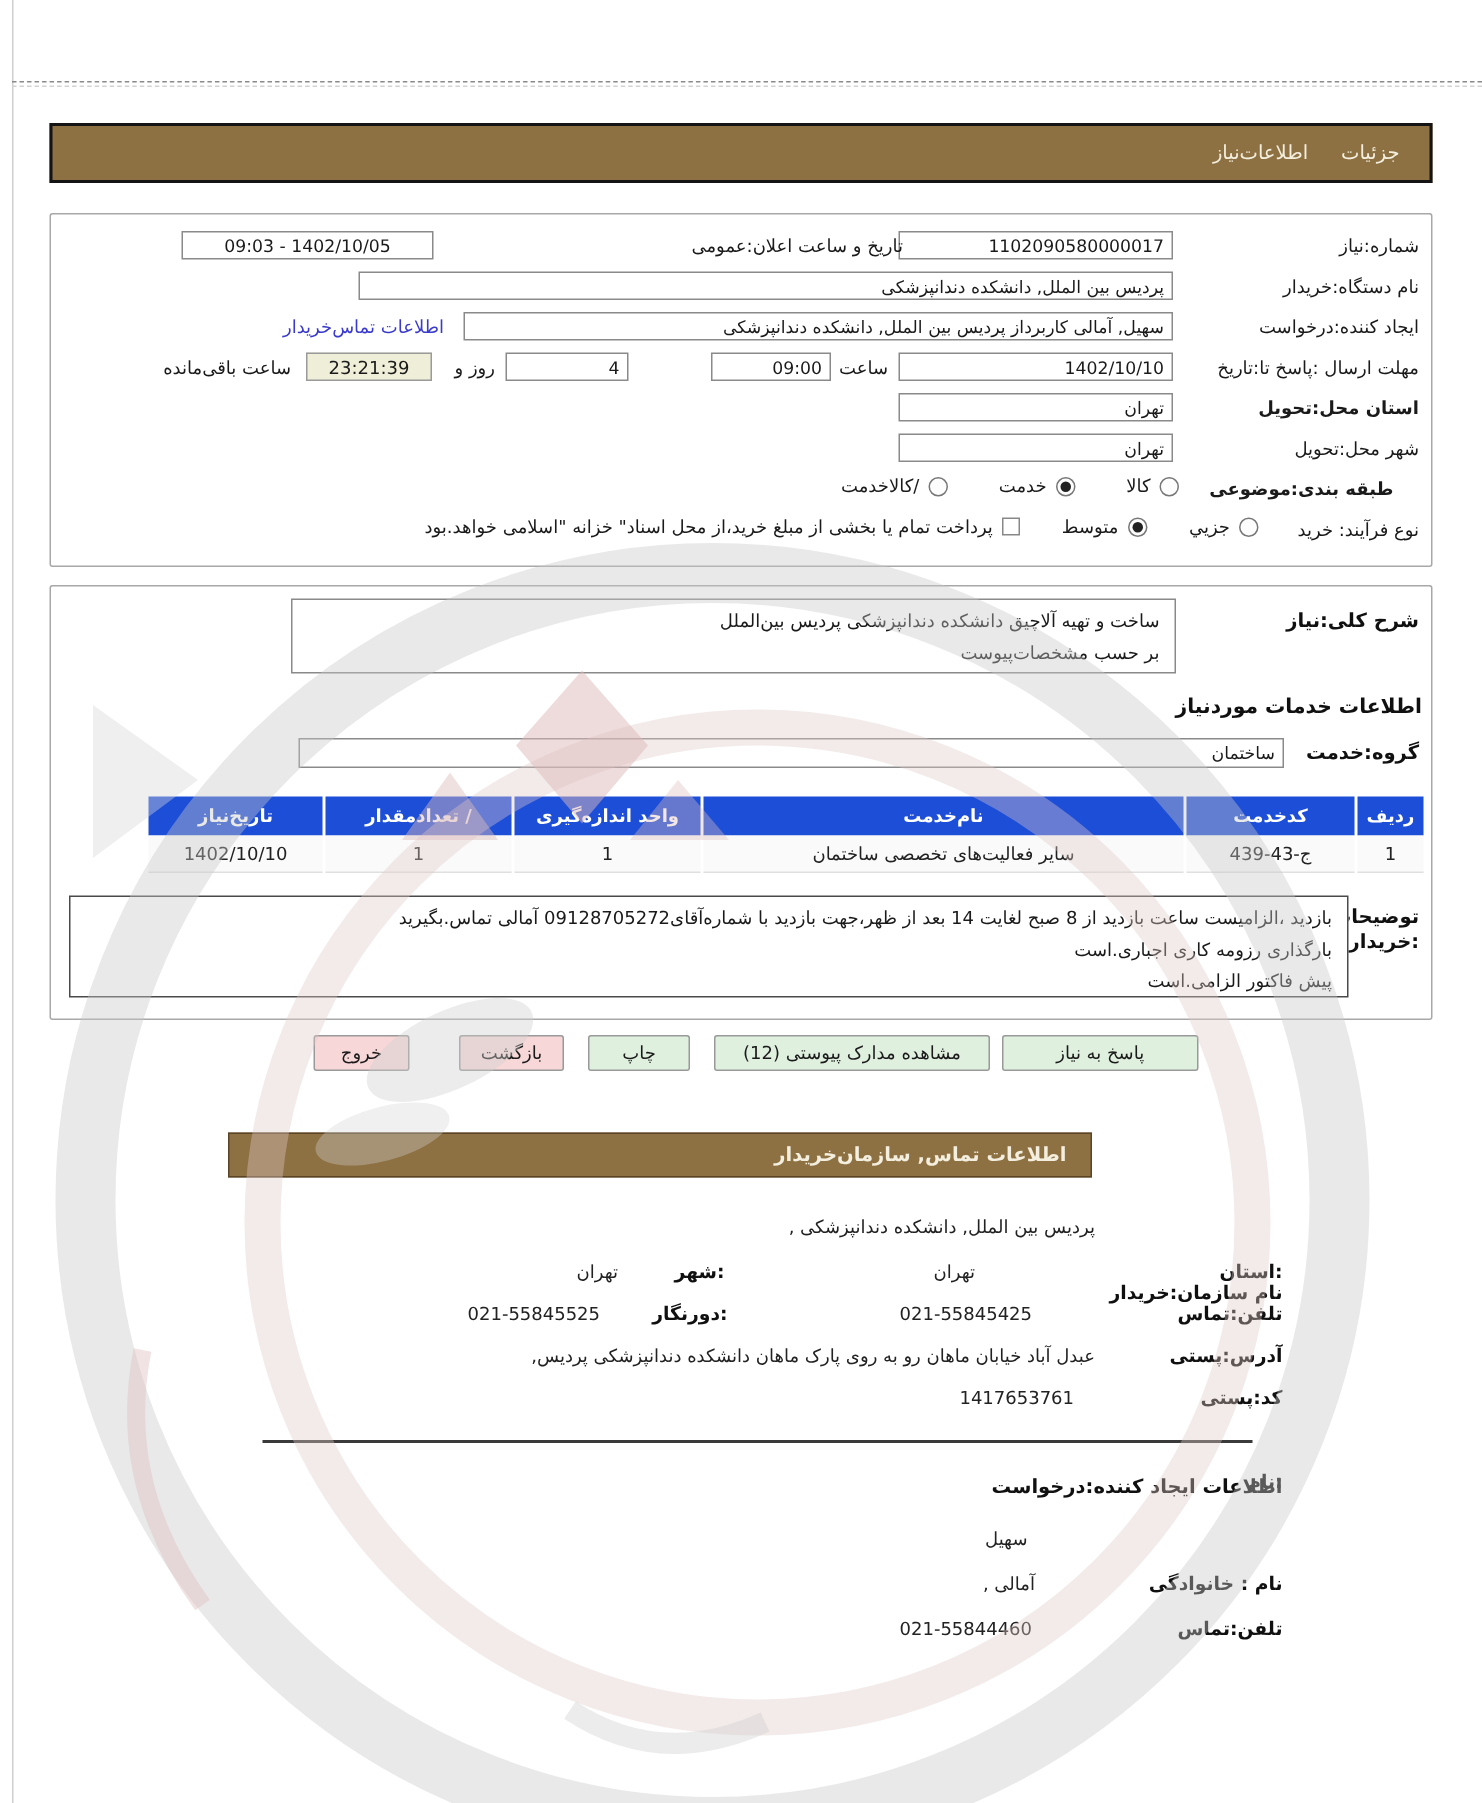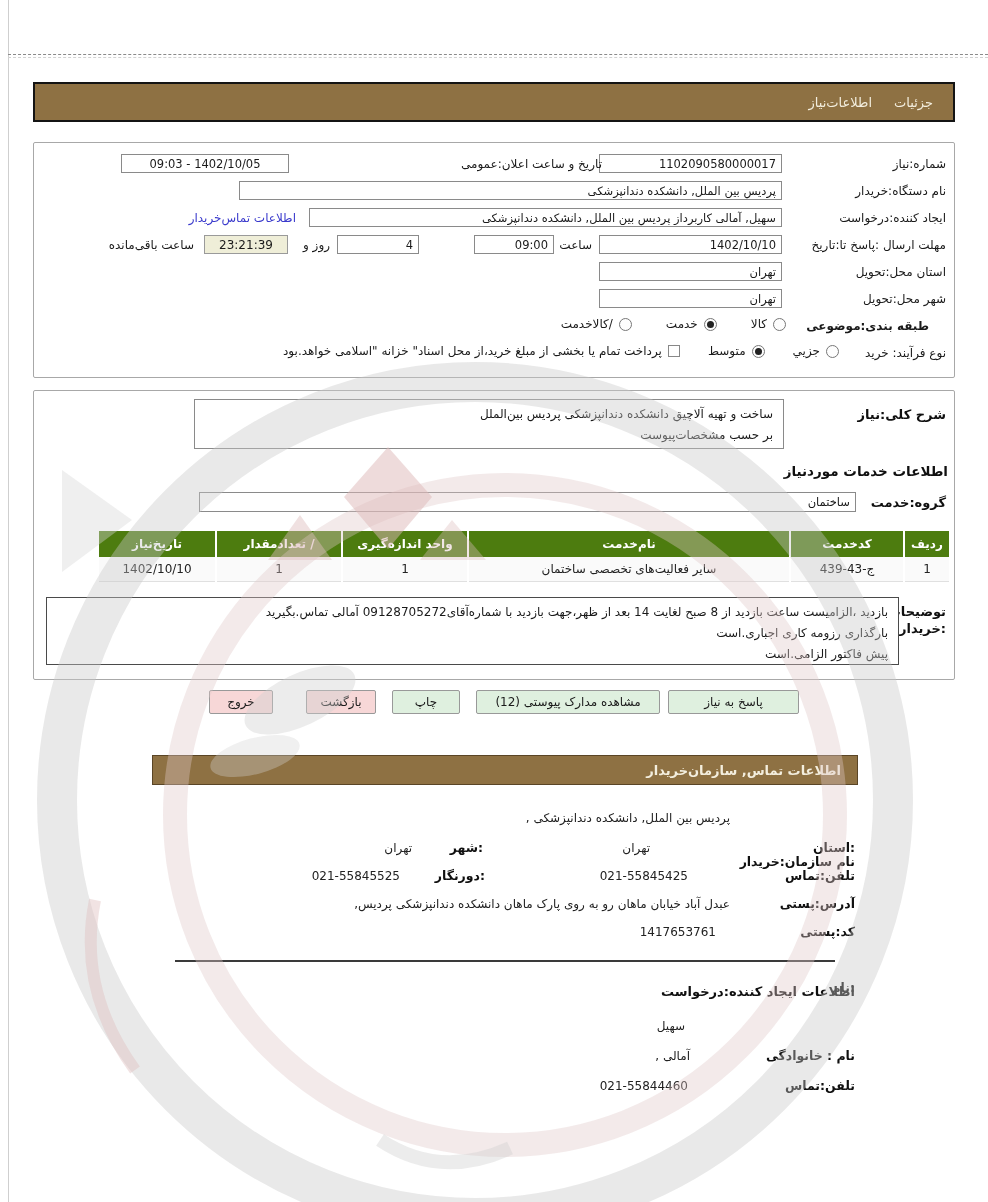--- a/index.html
+++ b/index.html
@@ -14,21 +14,21 @@
   .z{z-index:1;}
   
   .leftline{left:8px;top:0;width:1px;height:1202px;background:#cfcfcf;}
   .dotline{left:8px;right:0;top:54px;height:2px;
     border-top:1px dashed #8a8a8a;border-bottom:1px dashed #d2d2d2;}
   
   .brownbar{background:#8E7143;box-sizing:border-box;}
   .bar1{left:33px;top:82px;width:922px;height:40px;border:2px solid #141414;
         display:flex;align-items:center;padding-right:20px;gap:22px;}
   .tab{color:#F3EEDE;font-size:13px;cursor:default;}
-  .bar2{left:152px;top:755px;width:706px;height:30px;border:1px solid #5a4526;
+  .bar2{left:152px;top:755px;width:576px;height:30px;border:1px solid #5a4526;
         display:flex;align-items:center;padding-right:16px;}
   .bar2 .title{color:#F3EEDE;font-size:13px;font-weight:bold;}
   
   .panel{background:#ffffff;border:1px solid #a8a8a8;border-radius:2px;box-sizing:border-box;}
   .p1{left:33px;top:142px;width:922px;height:236px;}
   .p2{left:33px;top:390px;width:922px;height:290px;}
   .lbl{font-size:12px;color:#1a1a1a;white-space:nowrap;}
   .blbl{font-size:12.5px;font-weight:bold;color:#101010;white-space:nowrap;}
   .ibox{border:1px solid #8a8a8a;background:#fff;height:19px;box-sizing:border-box;
         font-size:11.5px;display:flex;align-items:center;padding:0 5px;white-space:nowrap;overflow:hidden;}
@@ -45,21 +45,21 @@
   .radio.checked::after{content:"";position:absolute;left:2px;top:2px;width:7px;height:7px;
          border-radius:50%;background:#222;}
   .cbox{width:12px;height:12px;border:1px solid #888;background:#fff;box-sizing:border-box;flex:0 0 auto;}
   
   .tarea{border:1px solid #8a8a8a;background:#fff;box-sizing:border-box;
          font-size:12px;text-align:right;padding:4px 10px;line-height:21px;overflow:hidden;}
   .tarea2{border:1px solid #4a4a4a;}
   
   .tbl{box-sizing:border-box;}
   .trow{display:flex;gap:2px;}
-  .th{background:#4d7c0f;color:#ffffff;font-weight:bold;font-size:12px;height:26px;
+  .th{background:#1d4ed8;color:#ffffff;font-weight:bold;font-size:12px;height:26px;
       display:flex;align-items:center;justify-content:center;box-sizing:border-box;white-space:nowrap;}
   .td{background:#FAFAFA;color:#222;font-size:12px;height:25px;border-bottom:1px solid #e0e0e0;
       display:flex;align-items:center;justify-content:center;box-sizing:border-box;white-space:nowrap;}
   .c0{width:44px;} .c1{width:112px;} .c2{width:320px;} .c3{width:124px;} .c4{width:124px;} .c5{width:116px;}
   
   .btn{height:24px;box-sizing:border-box;border:1px solid #999;border-radius:2px;
        font-size:12px;display:flex;align-items:center;justify-content:center;cursor:pointer;white-space:nowrap;}
   .btn.green{background:#DFF0DF;}
   .btn.pink{background:#F7D7D7;}
   
@@ -93,21 +93,21 @@
 
   <span class="abs lbl" style="top:95px;right:8px;">مهلت ارسال :پاسخ تا:تاریخ</span>
   <div class="abs ibox rt" style="top:92px;right:172px;width:183px;">1402/10/10</div>
   <span class="abs lbl" style="top:95px;right:362px;">ساعت</span>
   <div class="abs ibox rt" style="top:92px;right:400px;width:80px;">09:00</div>
   <div class="abs ibox rt" style="top:92px;right:535px;width:82px;">4</div>
   <span class="abs lbl" style="top:95px;right:624px;">روز و</span>
   <div class="abs cdown" style="top:92px;right:666px;width:84px;">23:21:39</div>
   <span class="abs lbl" style="top:95px;right:760px;">ساعت باقی‌مانده</span>
 
-  <span class="abs lbl" style="top:122px;right:8px;">استان محل:تحویل</span>
+  <span class="abs lbl" style="top:122px;right:8px;font-weight:bold;">استان محل:تحویل</span>
   <div class="abs ibox rt" style="top:119px;right:172px;width:183px;">تهران</div>
 
   <span class="abs lbl" style="top:149px;right:8px;">شهر محل:تحویل</span>
   <div class="abs ibox rt" style="top:146px;right:172px;width:183px;">تهران</div>
 
   <span class="abs lbl" style="top:176px;right:25px;font-weight:bold;">طبقه بندی:موضوعی</span>
   <div class="abs rgrp" style="top:174px;right:168px;gap:34px;">
     <span class="opt">
         <span class="radio"></span>
         <span class="lbl">کالا</span>

